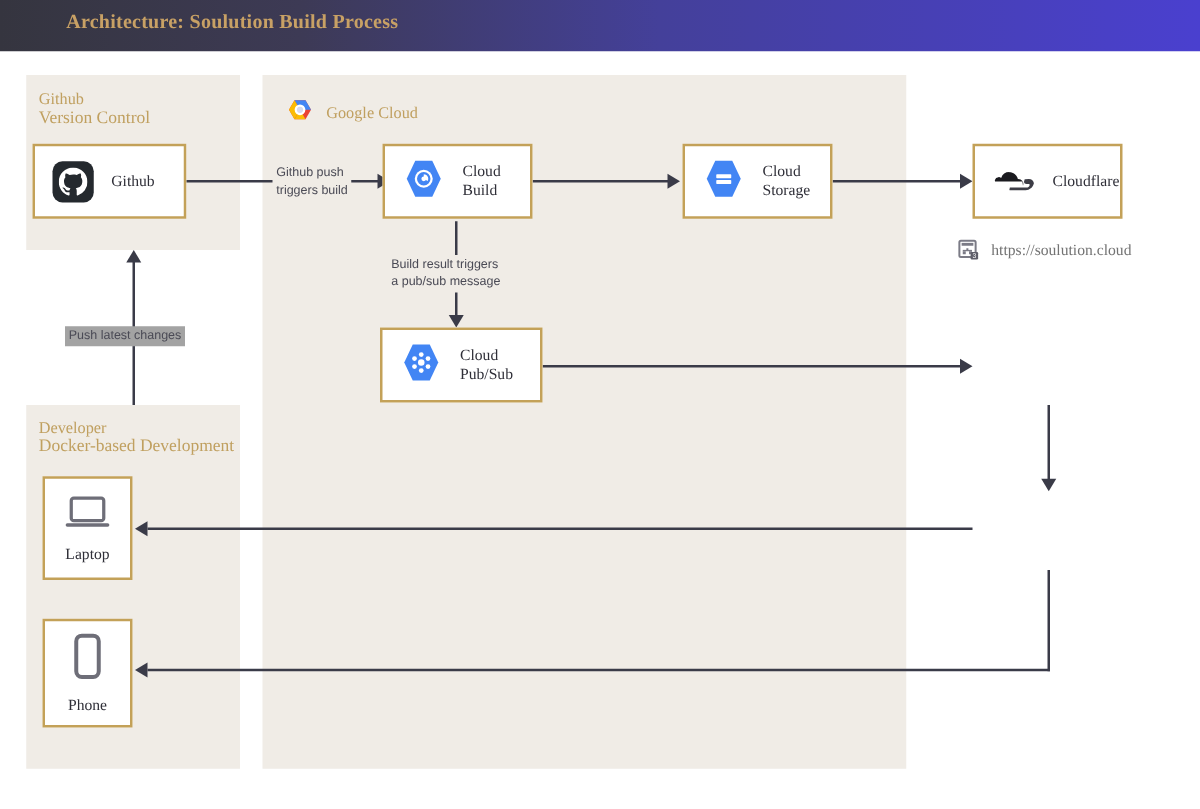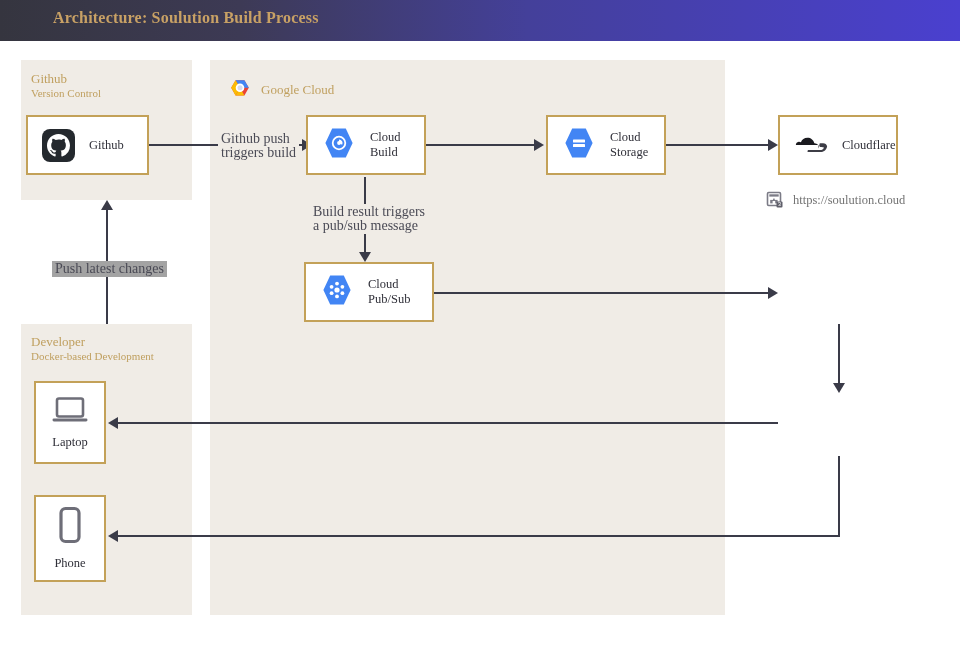--- a/index.html
+++ b/index.html
@@ -27,21 +27,21 @@
   }
 
   
   .group { position: absolute; background: #f0ece6; }
   .group-title {
     position: absolute; color: #c0a060;
     font-family: "Liberation Serif", serif;
     white-space: nowrap;
   }
   .group-title.big   { font-size: 13px; }
-  .group-title.small { font-size: 11px; text-align: center; }
+  .group-title.small { font-size: 14px; text-align: center; }
 
   
   .node {
     position: absolute; background: #ffffff;
     border: 2px solid #c3a158;
     display: flex; align-items: center;
   }
   .node.row   { flex-direction: row;    justify-content: flex-start; padding-left: 14px; }
   .node.col   { flex-direction: column; justify-content: center; }
   .node-label {
@@ -57,22 +57,22 @@
   .line.h { height: 2px; }
   .line.v { width: 2px; }
   .arrow { position: absolute; width: 0; height: 0; }
   .arrow.right { border-left: 10px solid #3a3b48;  border-top: 6px solid transparent; border-bottom: 6px solid transparent; }
   .arrow.left  { border-right:10px solid #3a3b48;  border-top: 6px solid transparent; border-bottom: 6px solid transparent; }
   .arrow.up    { border-bottom:10px solid #3a3b48; border-left: 6px solid transparent; border-right: 6px solid transparent; }
   .arrow.down  { border-top: 10px solid #3a3b48;   border-left: 6px solid transparent; border-right: 6px solid transparent; }
 
   .edge-label {
     position: absolute;
-    font-family: Liberation Serif, serif;
-    font-size: 14px; color: #4a4a55; line-height: 14px;
+    font-family: Liberation Sans, sans-serif;
+    font-size: 10px; color: #4a4a55; line-height: 14px;
     white-space: pre-line; text-align: left;
     padding: 1px 3px;
   }
   .edge-label.on-group { background: #f0ece6; }
   .edge-label.on-white { background: #a3a3a3; }
 
   
   .annotation { position: absolute; display: flex; align-items: center; }
   .annotation-text {
     font-family: Liberation Serif, serif;

